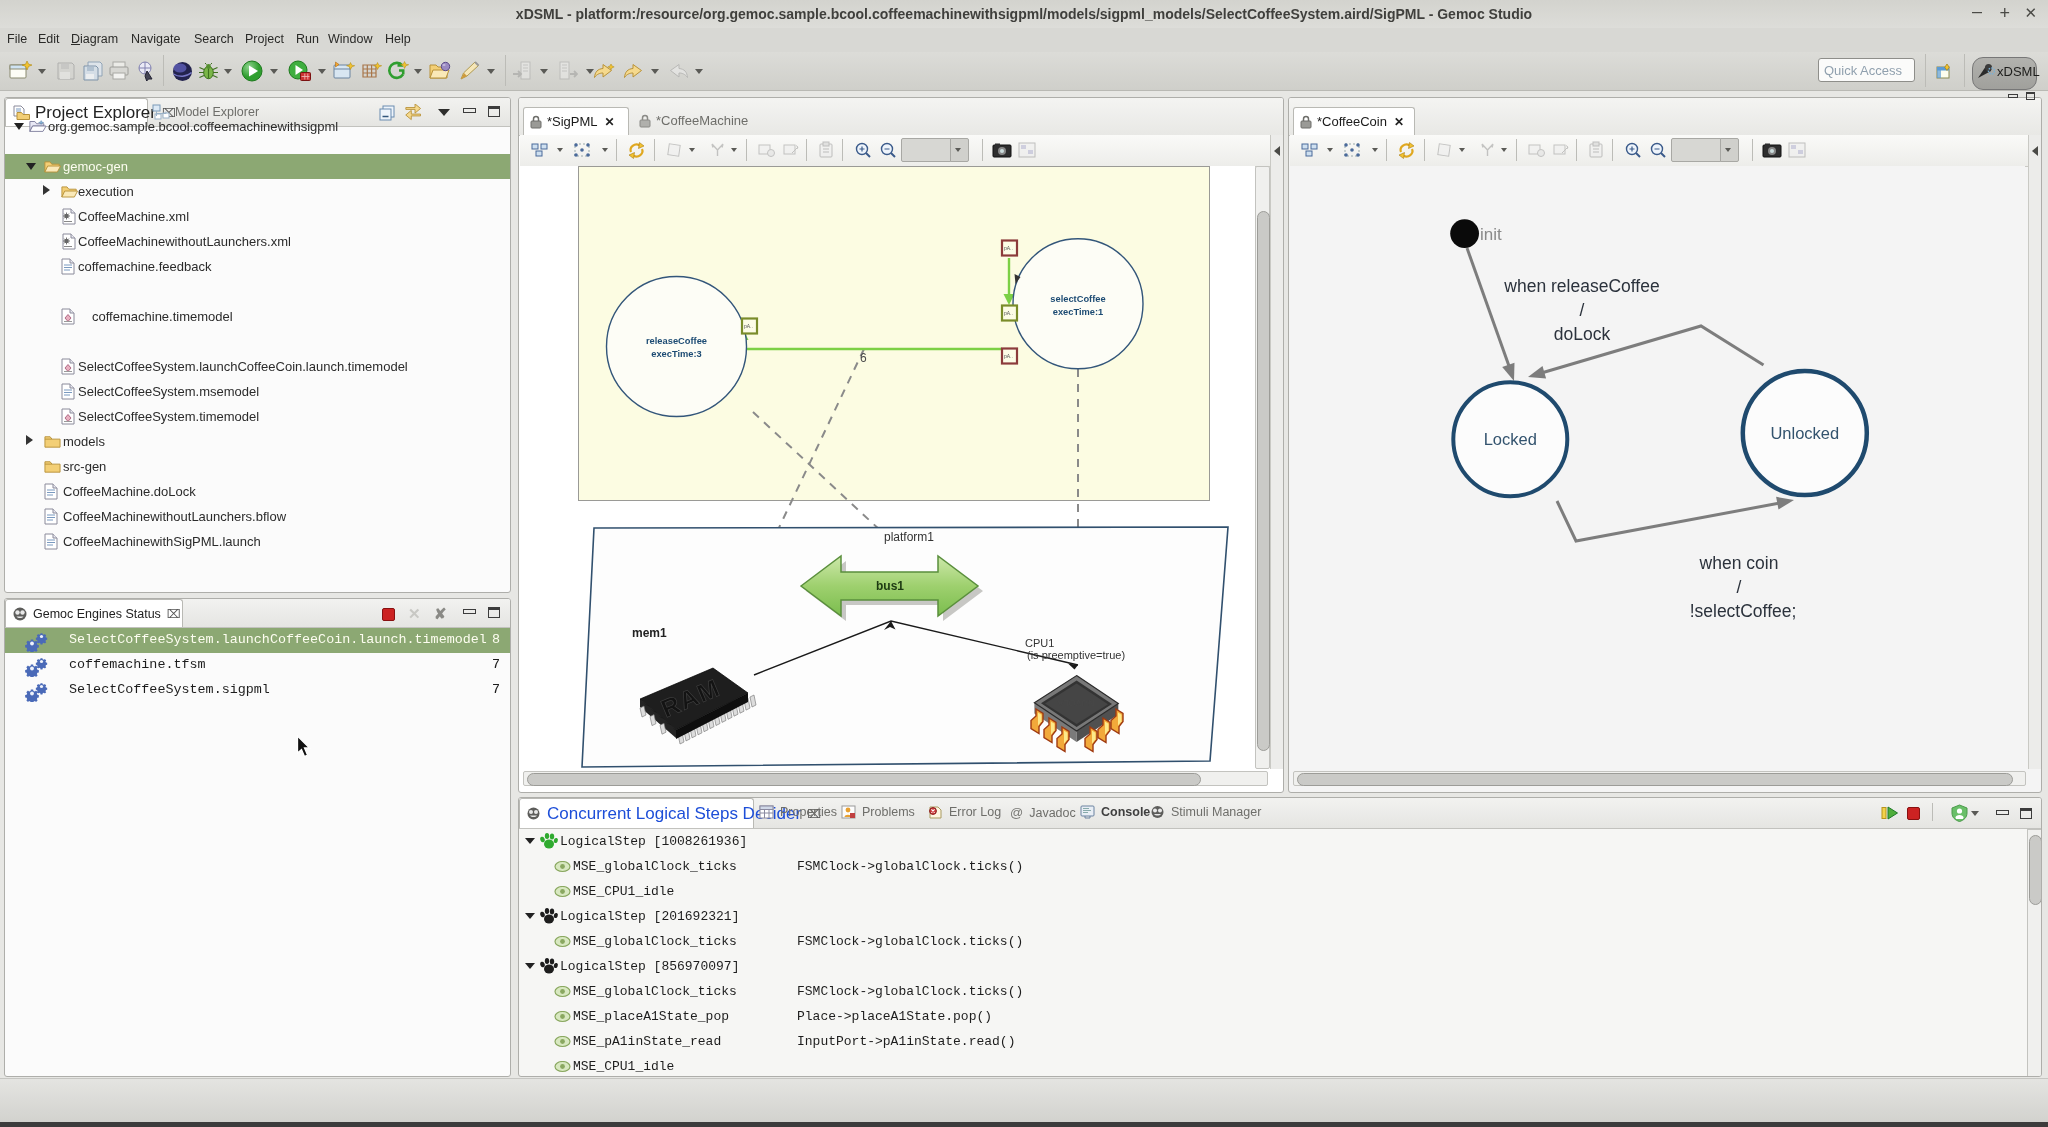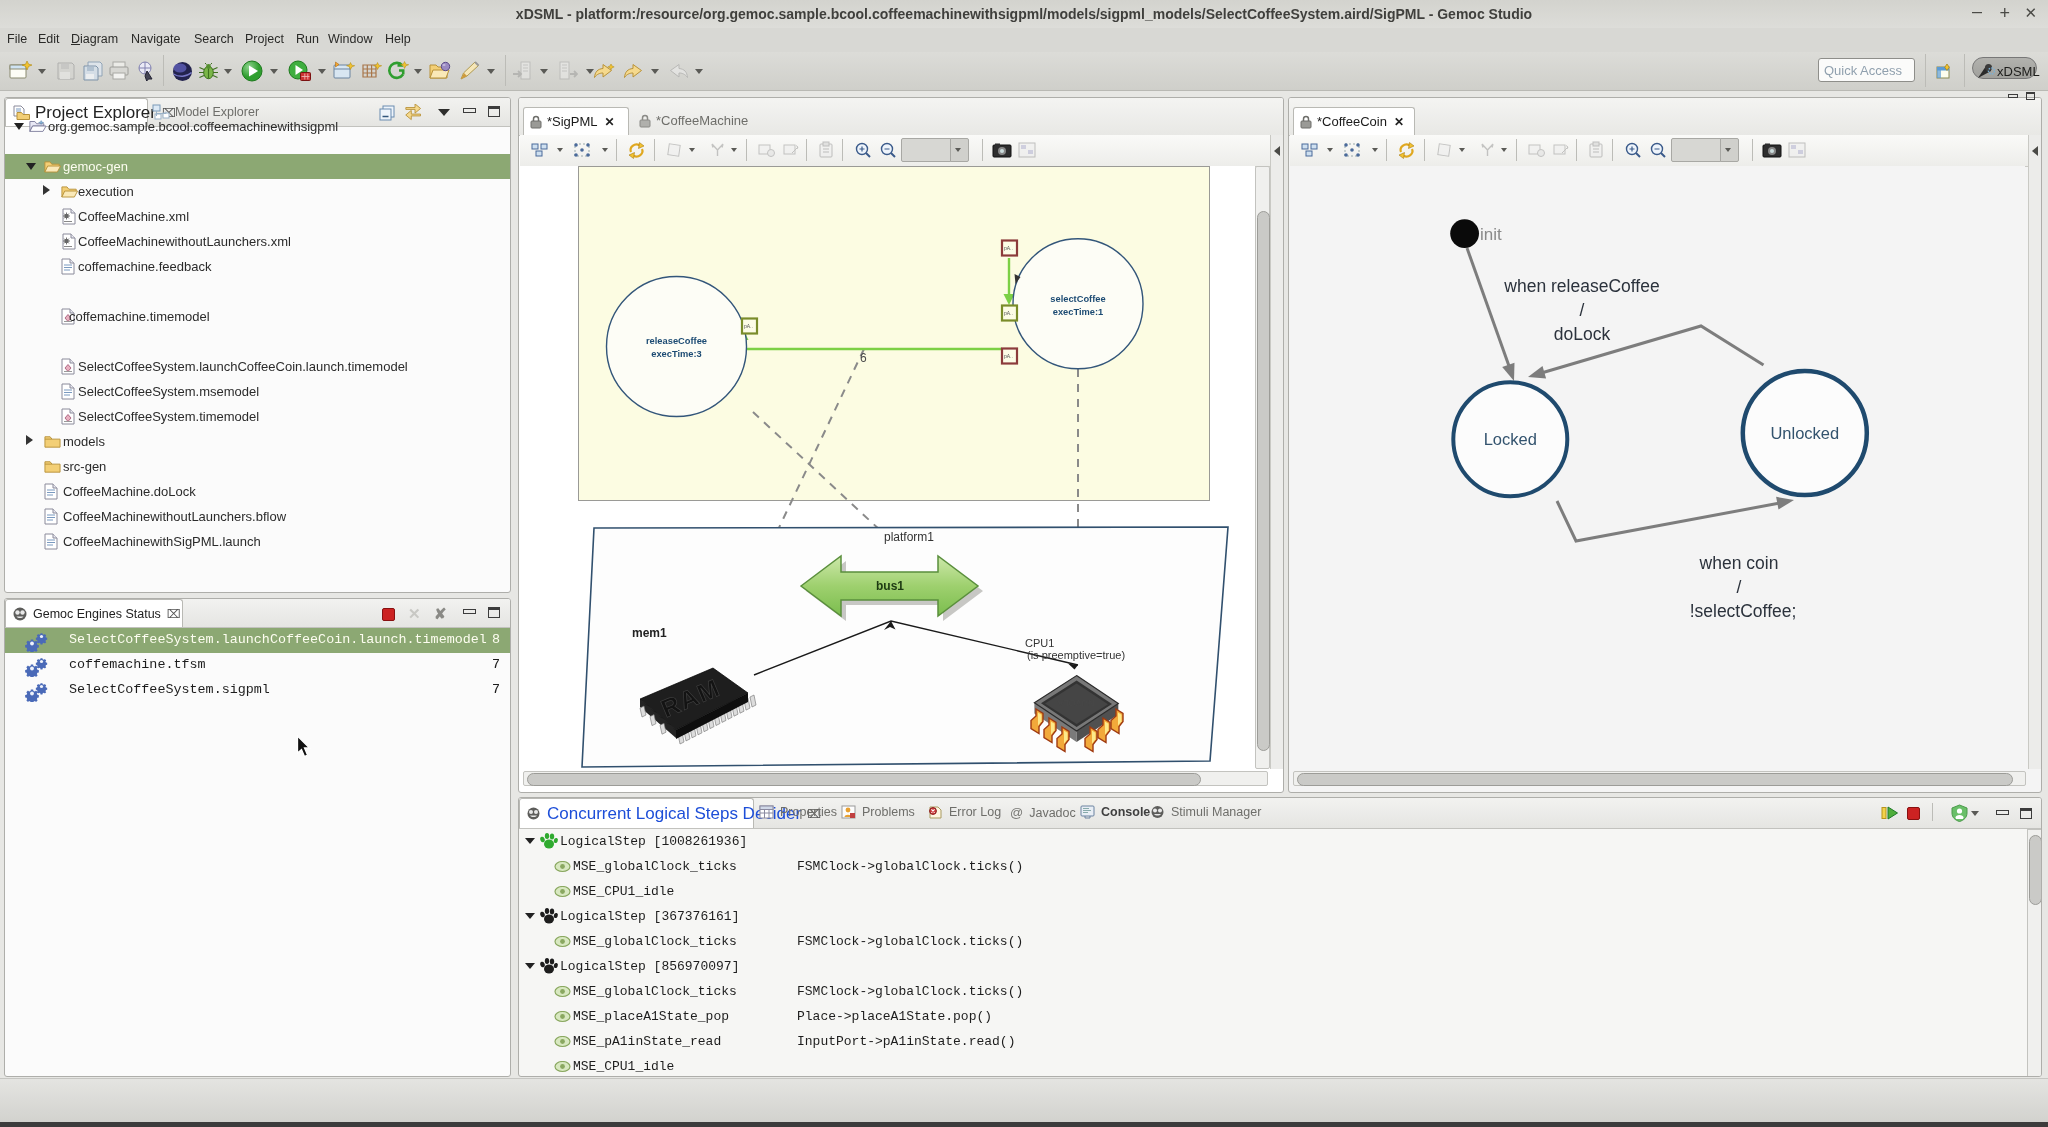--- a/index.html
+++ b/index.html
@@ -156,21 +156,21 @@
 <span style="position:absolute;left:5px;top:4px;font-size:13px;color:#90a0ae">Quick Access</span>
     </div>
 <div class="sep" style="left:1925px;top:2px;height:33px"></div>
 <svg class="abs" style="left:1936px;top:12px" width="17" height="16">
       <rect x="1" y="3" width="12" height="11" fill="#fdfdee" stroke="#8a8a55"></rect>
       <rect x="1" y="3" width="12" height="3.5" fill="#5b9bd5"></rect>
       <rect x="1" y="3" width="4" height="11" fill="#5b9bd5" opacity=".7"></rect>
       <path d="M11 0l2.2 3.2L11 6.5 8.8 3.2z" fill="#f4c430" stroke="#a07d10" stroke-width=".7"></path>
     </svg>
 <div class="sep" style="left:1964px;top:2px;height:33px"></div>
-<div class="abs" style="left:1972px;top:5px;width:65px;height:22px;background:linear-gradient(#b2b2ae,#a0a09c);border:1px solid #777;border-radius:11px;box-sizing:border-box">
+<div class="abs" style="left:1972px;top:5px;width:65px;height:33px;background:linear-gradient(#b2b2ae,#a0a09c);border:1px solid #777;border-radius:11px;box-sizing:border-box">
 <svg class="abs" style="left:4px;top:4px" width="18" height="17">
         <path d="M1 16 L9 4 L14 4 L14 9 Z" fill="#2b2b2b"></path>
         <circle cx="11.5" cy="5.5" r="3.5" fill="#3b3b3b"></circle>
         <circle cx="14.5" cy="9" r="3" fill="none" stroke="#7ab0d4" stroke-width="1.5" stroke-dasharray="1.5 1.2"></circle>
       </svg>
 <span style="position:absolute;left:24px;top:6px;font-size:13px;color:#1d1d1b">xDSML</span>
     </div>
 </div>
 
 <div class="panel" style="left:4px;top:97px;width:507px;height:496px;background:#fbfbfb">
@@ -259,21 +259,21 @@
       </svg>
 <span class="lbl" style="left:73px">coffemachine.feedback</span>
 </div>
 <div class="treerow" style="top:206px;">
 <svg class="ticon" style="left:56px;top:4px" width="14" height="17">
         <path d="M1 1h8l4 4v11H1z" fill="#fff" stroke="#8a8a9a"></path>
         <path d="M9 1v4h4" fill="#e8e8f0" stroke="#8a8a9a"></path>
         <path d="M7 6.5l3 3.5-3 3.5L4 10z" fill="#e8b0c0" stroke="#a05070" stroke-width=".8"></path>
         <path d="M3 13.5h8" stroke="#999" stroke-width="1"></path>
       </svg>
-<span class="lbl" style="left:64px">coffemachine.timemodel</span>
+<span class="lbl" style="left:87px">coffemachine.timemodel</span>
 </div>
 <div class="treerow" style="top:256px;">
 <svg class="ticon" style="left:56px;top:4px" width="14" height="17">
         <path d="M1 1h8l4 4v11H1z" fill="#fff" stroke="#8a8a9a"></path>
         <path d="M9 1v4h4" fill="#e8e8f0" stroke="#8a8a9a"></path>
         <path d="M7 6.5l3 3.5-3 3.5L4 10z" fill="#e8b0c0" stroke="#a05070" stroke-width=".8"></path>
         <path d="M3 13.5h8" stroke="#999" stroke-width="1"></path>
       </svg>
 <span class="lbl" style="left:73px">SelectCoffeeSystem.launchCoffeeCoin.launch.timemodel</span>
 </div>
@@ -811,21 +811,21 @@
 <div class="abs" style="left:6px;top:9px;width:0;height:0;border-left:5px solid transparent;border-right:5px solid transparent;border-top:6.5px solid #222"></div>
 <svg class="ticon" style="left:20px;top:3px" width="20" height="18">
         <g fill="#1d1d1d">
           <ellipse cx="10" cy="12" rx="5" ry="4.5"></ellipse>
           <ellipse cx="3.5" cy="7.5" rx="2.2" ry="2.8" transform="rotate(-20 3.5 7.5)"></ellipse>
           <ellipse cx="8" cy="4" rx="2.2" ry="2.9"></ellipse>
           <ellipse cx="13" cy="4.5" rx="2.2" ry="2.9"></ellipse>
           <ellipse cx="16.8" cy="8.5" rx="2" ry="2.6" transform="rotate(20 16.8 8.5)"></ellipse>
         </g>
       </svg>
-<span class="lbl" style="left:41px;top:5px">LogicalStep [367376161]</span>
+<span class="lbl" style="left:41px;top:5px">LogicalStep [201692321]</span>
 </div>
 <div class="treerow mono" style="top:131px;font-size:13px;color:#1d1d1d">
 <svg class="ticon" style="left:35px;top:7px" width="17" height="12">
         <ellipse cx="8.5" cy="5.5" rx="7.5" ry="5" fill="#d8e8c0" stroke="#8aa860" stroke-width="1.2"></ellipse>
         <circle cx="8.5" cy="5.5" r="2.4" fill="#8aa860"></circle>
       </svg>
 <span class="lbl" style="left:54px;top:5px">MSE_globalClock_ticks</span>
 <span class="lbl" style="left:278px;top:5px">FSMClock-&gt;globalClock.ticks()</span>
 </div>
 <div class="treerow mono" style="top:156px;font-size:13px;color:#1d1d1d">

